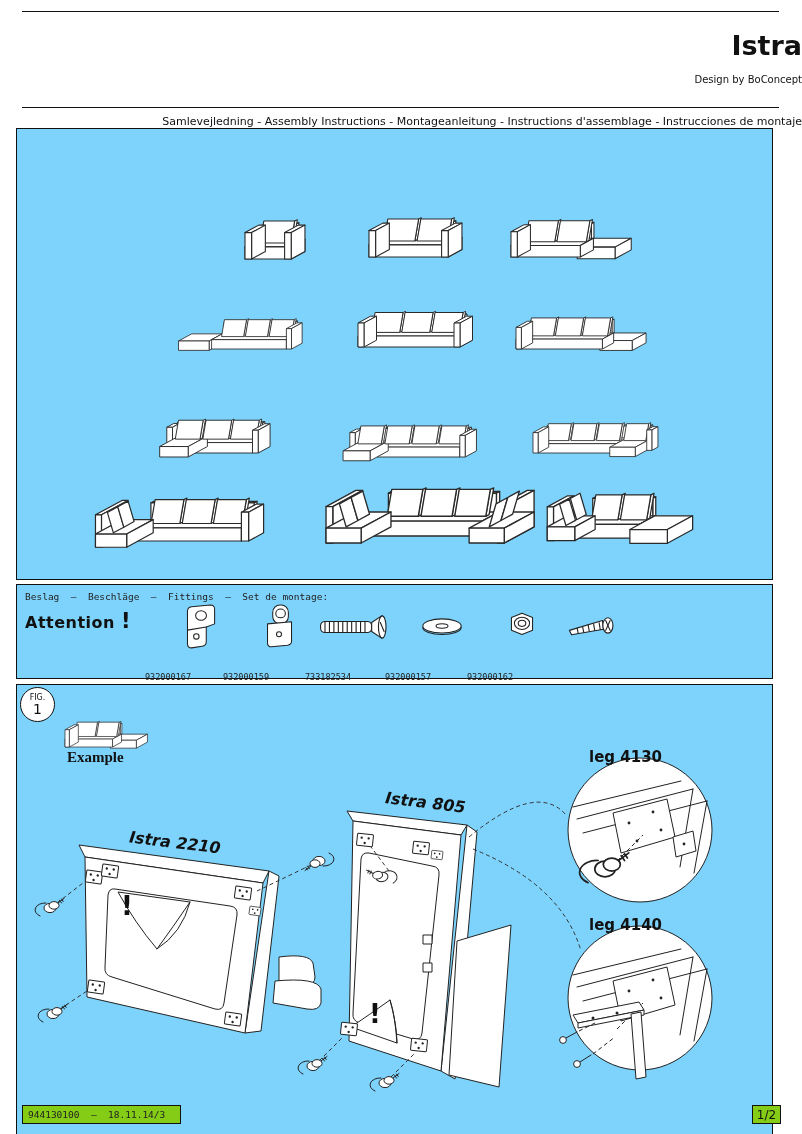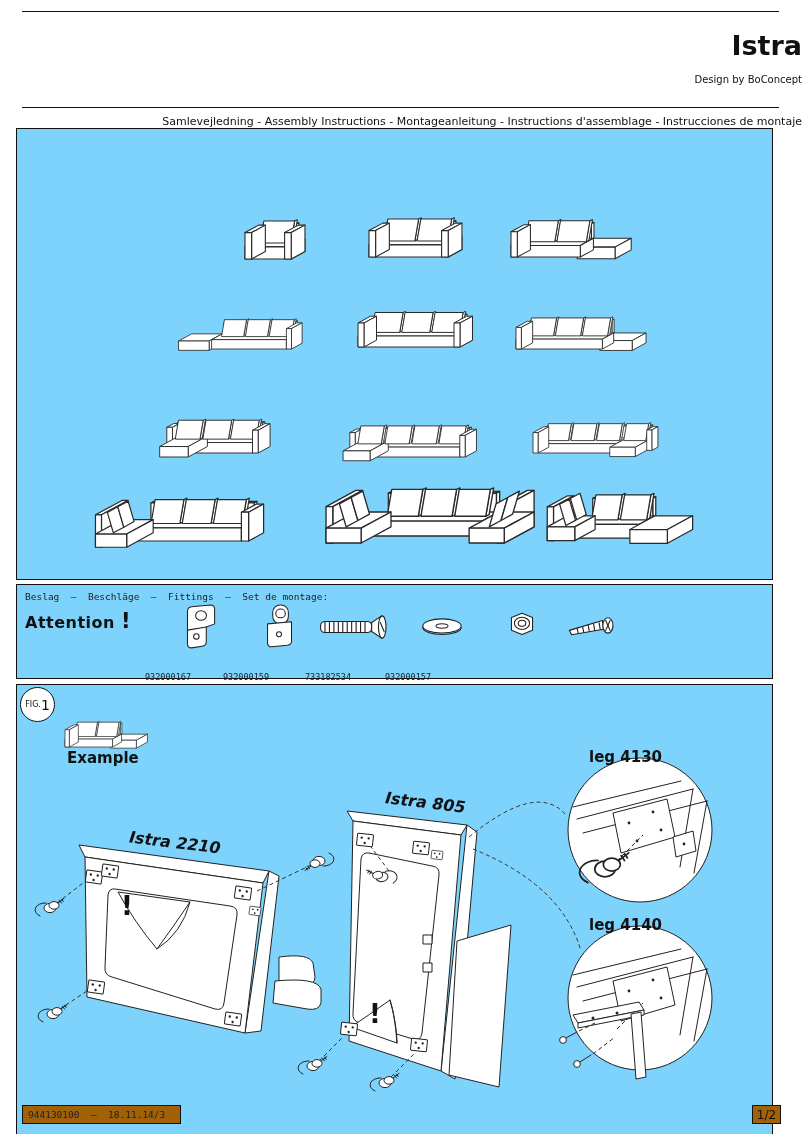--- a/index.html
+++ b/index.html
@@ -11,27 +11,27 @@
   .cad{font-family:"DejaVu Sans Mono",monospace;color:#222;white-space:pre;}
   
   svg{position:absolute;overflow:visible;}
   .ln polygon,.ln path,.ln rect,.ln ellipse,.ln circle{fill:#fff;stroke:#222;stroke-width:1;stroke-linejoin:round;}
   .ln line,.lnf{fill:none!important;stroke:#222;stroke-width:1;stroke-linecap:round;}
   .dsh{fill:none!important;stroke:#333;stroke-width:1;stroke-dasharray:4 3;}
   .dot{fill:#222!important;stroke:none!important;}
   .sofa polygon{fill:#fff;stroke:#2a2a2a;stroke-width:1;stroke-linejoin:round;}
   .fittxt{position:absolute;font-size:8.5px;text-align:left;width:110px;line-height:1.25;}
   .figcirc{position:absolute;width:33px;height:33px;border:1.4px solid #111;border-radius:50%;background:#fff;
-           display:flex;flex-direction:row;align-items:center;justify-content:center;line-height:1;}
+           display:flex;flex-direction:column;align-items:center;justify-content:center;line-height:1;}
   .figcirc .t1{font-size:8px;}
   .figcirc .t2{font-size:14px;}
   .lbl-b{position:absolute;font-weight:bold;font-size:15px;}
   .lbl-i{position:absolute;font-weight:bold;font-style:italic;font-size:16px;transform:rotate(7deg);white-space:nowrap;}
   .warn{position:absolute;font-weight:bold;font-size:26px;line-height:1;font-family:"DejaVu Sans",sans-serif;}
-  .ftbox{position:absolute;border:1.4px solid #111;background:#a16207;font-size:9.5px;display:flex;align-items:center;}
+  .ftbox{position:absolute;border:1.4px solid #111;background:#84cc16;font-size:9.5px;display:flex;align-items:center;}
 </style>
 </head>
 <body>
 
 <div class="rule" style="top:11px;"></div>
 <div class="abs ctr" style="top:30px;font-size:27px;font-weight:bold;">Istra</div>
 <div class="abs ctr" style="top:74px;font-size:10px;">Design by BoConcept</div>
 <div class="abs ctr" style="top:89px;font-size:11px;margin-top:26px;">Samlevejledning - Assembly Instructions - Montageanleitung - Instructions d'assemblage - Instrucciones de montaje</div>
 <div class="rule" style="top:107px;"></div>
 
@@ -384,20 +384,23 @@
   </svg>
   <div class="fittxt cad" style="left:368px;top:66px;">
     <div>932000157</div><div>M8  25x8,5x2</div>
   </div>
 
   <svg style="left:478px;top:22px;" width="54" height="38" viewBox="0 0 48 36" class="ln">
     <polygon points="14,10 24,6 34,10 34,22 24,26 14,22"></polygon>
     <ellipse cx="24" cy="15.5" rx="7.2" ry="5.8"></ellipse>
     <ellipse cx="24" cy="15.5" rx="3.6" ry="2.9"></ellipse>
   </svg>
+  <div class="fittxt cad" style="left:450px;top:66px;">
+    <div>932000162</div><div>M8</div>
+  </div>
 
   <svg style="left:548px;top:24px;" width="66" height="34" viewBox="0 0 60 30" class="ln">
     <polygon points="4,19 34,10 35,18 6,23"></polygon>
     <g class="lnf">
       <line x1="11" y1="17" x2="12" y2="21.5"></line>
         <line x1="16" y1="15.5" x2="17" y2="20.5"></line>
       <line x1="21" y1="14" x2="22" y2="19.5"></line>
         <line x1="26" y1="13" x2="27" y2="19"></line>
         <line x1="31" y1="12" x2="32" y2="18"></line>
     </g>
@@ -546,21 +549,21 @@
       <circle cx="560" cy="379" r="3.4"></circle>
       <path class="dsh" d="M562,346 L580,337"></path>
       <path class="dsh" d="M576,369 L598,352"></path>
     </g>
   </svg>
 
   <div class="figcirc" style="left:3px;top:2px;">
     <span class="t1">FIG.</span>
     <span class="t2">1</span>
   </div>
-  <div class="lbl-b" style="left:50px;top:64px;">Example</div>
+  <div class="lbl-b" style="left:50px;top:64px;font-family:Liberation Serif, serif;">Example</div>
   <div class="lbl-i" style="left:112px;top:148px;">Istra 2210</div>
   <div class="lbl-i" style="left:368px;top:108px;">Istra 805</div>
   <div class="lbl-b" style="left:572px;top:63px;">leg 4130</div>
   <div class="lbl-b" style="left:572px;top:231px;">leg 4140</div>
   <div class="warn" style="left:104px;top:208px;">!</div>
   <div class="warn" style="left:352px;top:316px;">!</div>
 </div>
 
 <div class="ftbox cad" style="left:22px;top:1105px;width:152px;height:17px;padding-left:5px;">944130100  –  18.11.14/3</div>
 <div class="ftbox" style="left:752px;top:1105px;width:27px;height:17px;justify-content:center;font-size:12px;">1/2</div>

